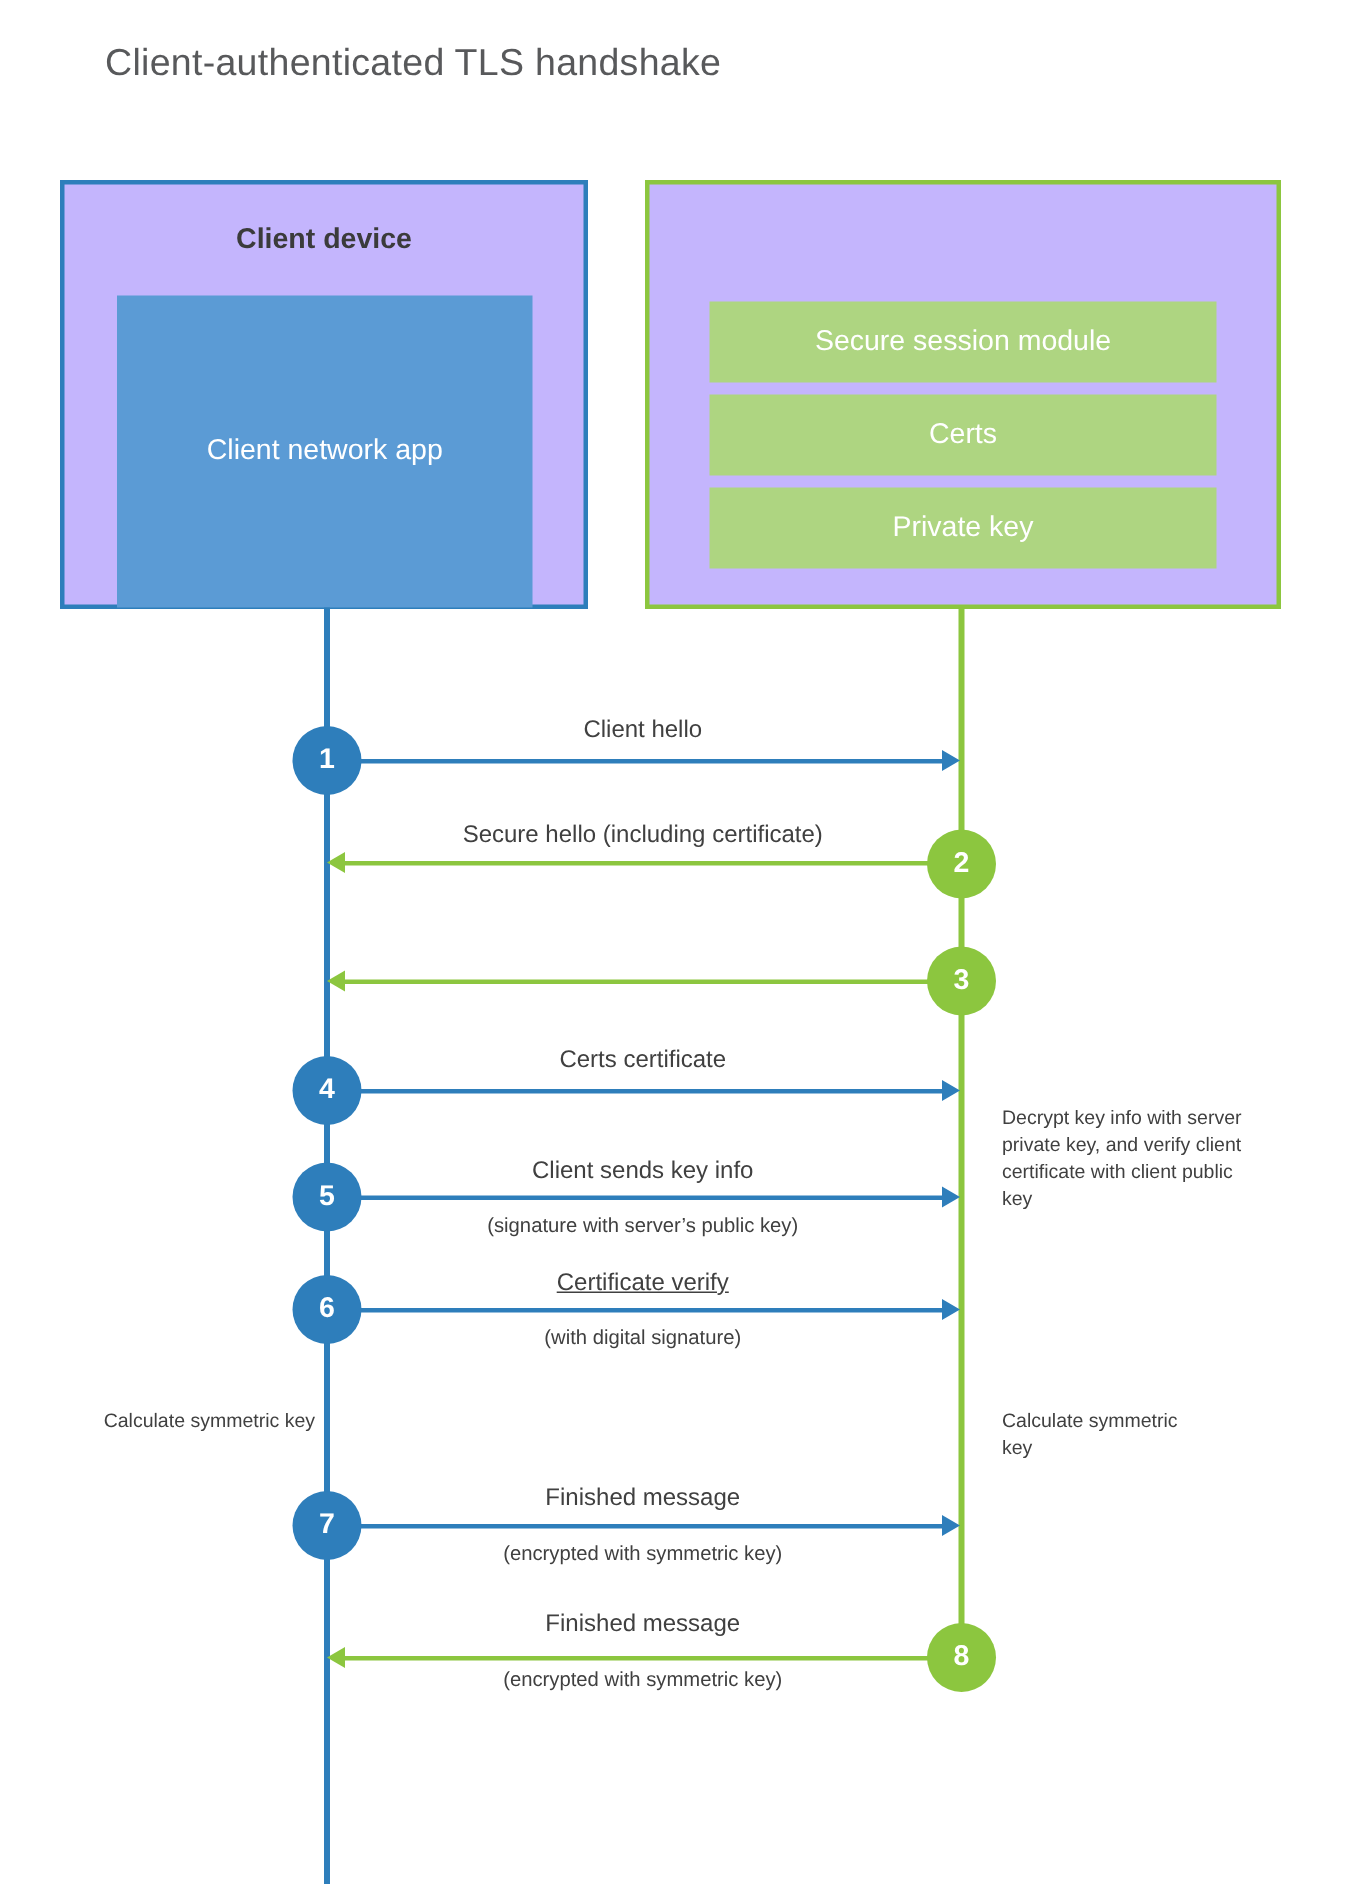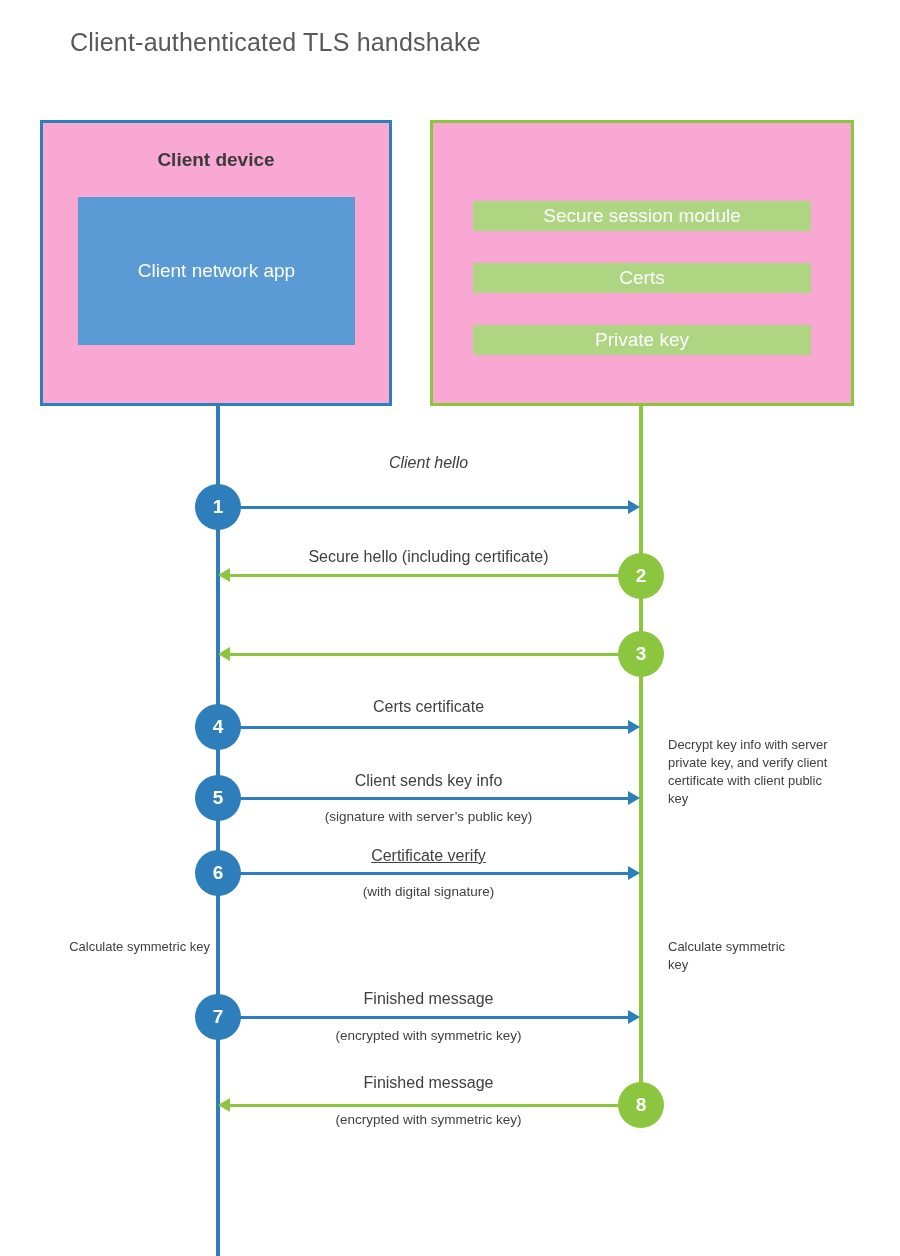--- a/index.html
+++ b/index.html
@@ -23,21 +23,21 @@
     font-weight:400;
     color:#58595b;
     letter-spacing:.2px;
     white-space:nowrap;
     margin-left:32px;
   }
 
   
   .box{
     position:absolute;
-    background:#f9a8d4;
+    background:#c4b5fd;
     box-sizing:border-box;
     padding-left:36px;
   }
   .box.client{
     left:40px; top:120px;
     width:352px; height:286px;
     border:3px solid #2e7ebb;
   }
   .box.server{
     left:430px; top:120px;
@@ -50,36 +50,36 @@
     text-align:center;
     font-size:19px;
     font-weight:bold;
     color:#3b3b3b;
   }
 
   
   .client-app{
     position:absolute;
     left:35px; top:74px;
-    width:277px; height:148px;
+    width:277px; height:208px;
     background:#5b9bd5;
     color:#ffffff;
     font-size:19px;
     line-height:26px;
     display:flex;
     align-items:center;
     justify-content:center;
     text-align:center;
     box-sizing:border-box;
   }
   .server-bar{
     position:absolute;
     left:40px;
     width:338px;
-    height:30px;
+    height:54px;
     background:#aed581;
     color:#ffffff;
     font-size:19px;
     display:flex;
     align-items:center;
     justify-content:center;
     text-align:center;
     box-sizing:border-box;
   }
   .server-bar.b0{ top:78px; }
@@ -180,21 +180,21 @@
 
   <div class="box server">
     <div class="server-bar b0">Secure session module</div>
     <div class="server-bar b1">Certs</div>
     <div class="server-bar b2">Private key</div>
   </div>
 
   <div class="lifeline client"></div>
   <div class="lifeline server"></div>
 
-  <div class="step-label" style="top:454px;font-style:italic;">Client hello</div>
+  <div class="step-label" style="top:478px;">Client hello</div>
   <div class="arrow-line blue" style="left:218px; top:506px; width:410px;"></div>
   <div class="arrow-head right blue" style="left:628px; top:500px;"></div>
   <div class="step-circle blue" style="top:484px;">1</div>
 
   <div class="step-label" style="top:548px;">Secure hello (including certificate)</div>
   <div class="arrow-line green" style="left:230px; top:574px; width:410px;"></div>
   <div class="arrow-head left green" style="left:218px; top:568px;"></div>
   <div class="step-circle green" style="top:553px;">2</div>
 
   <div class="arrow-line green" style="left:230px; top:653px; width:410px;"></div>

